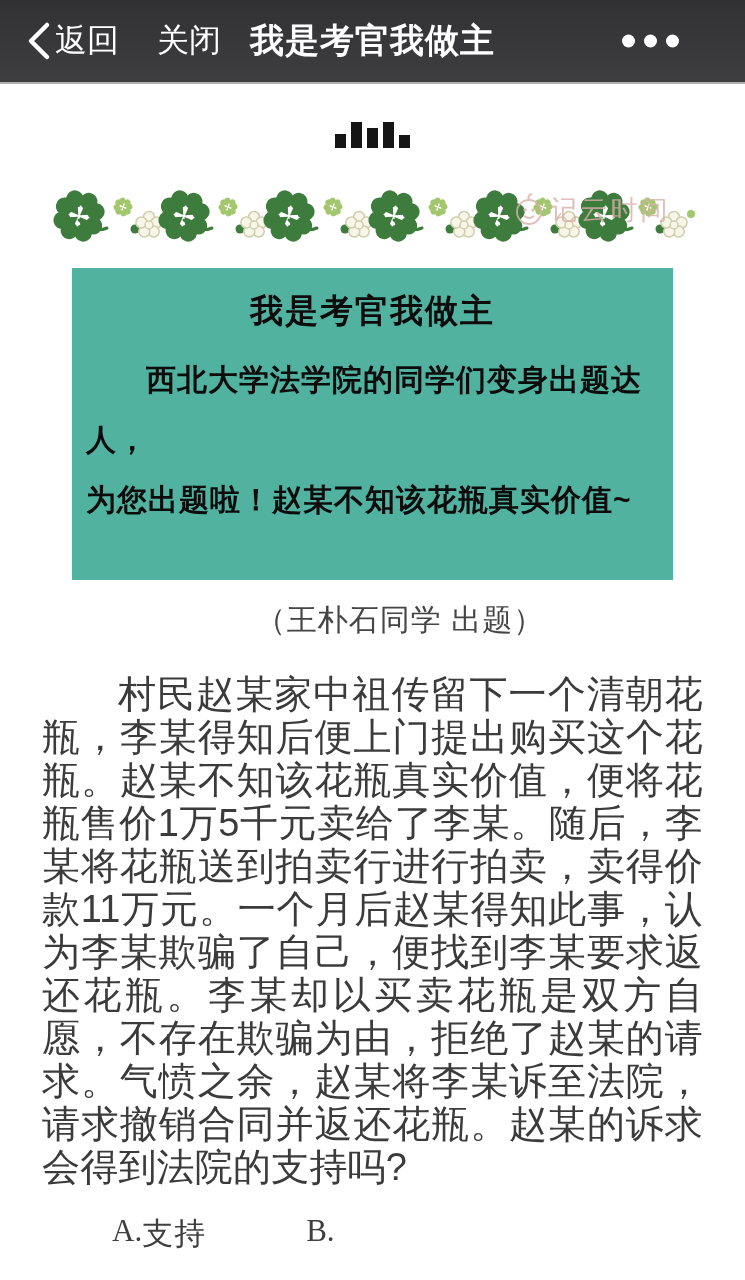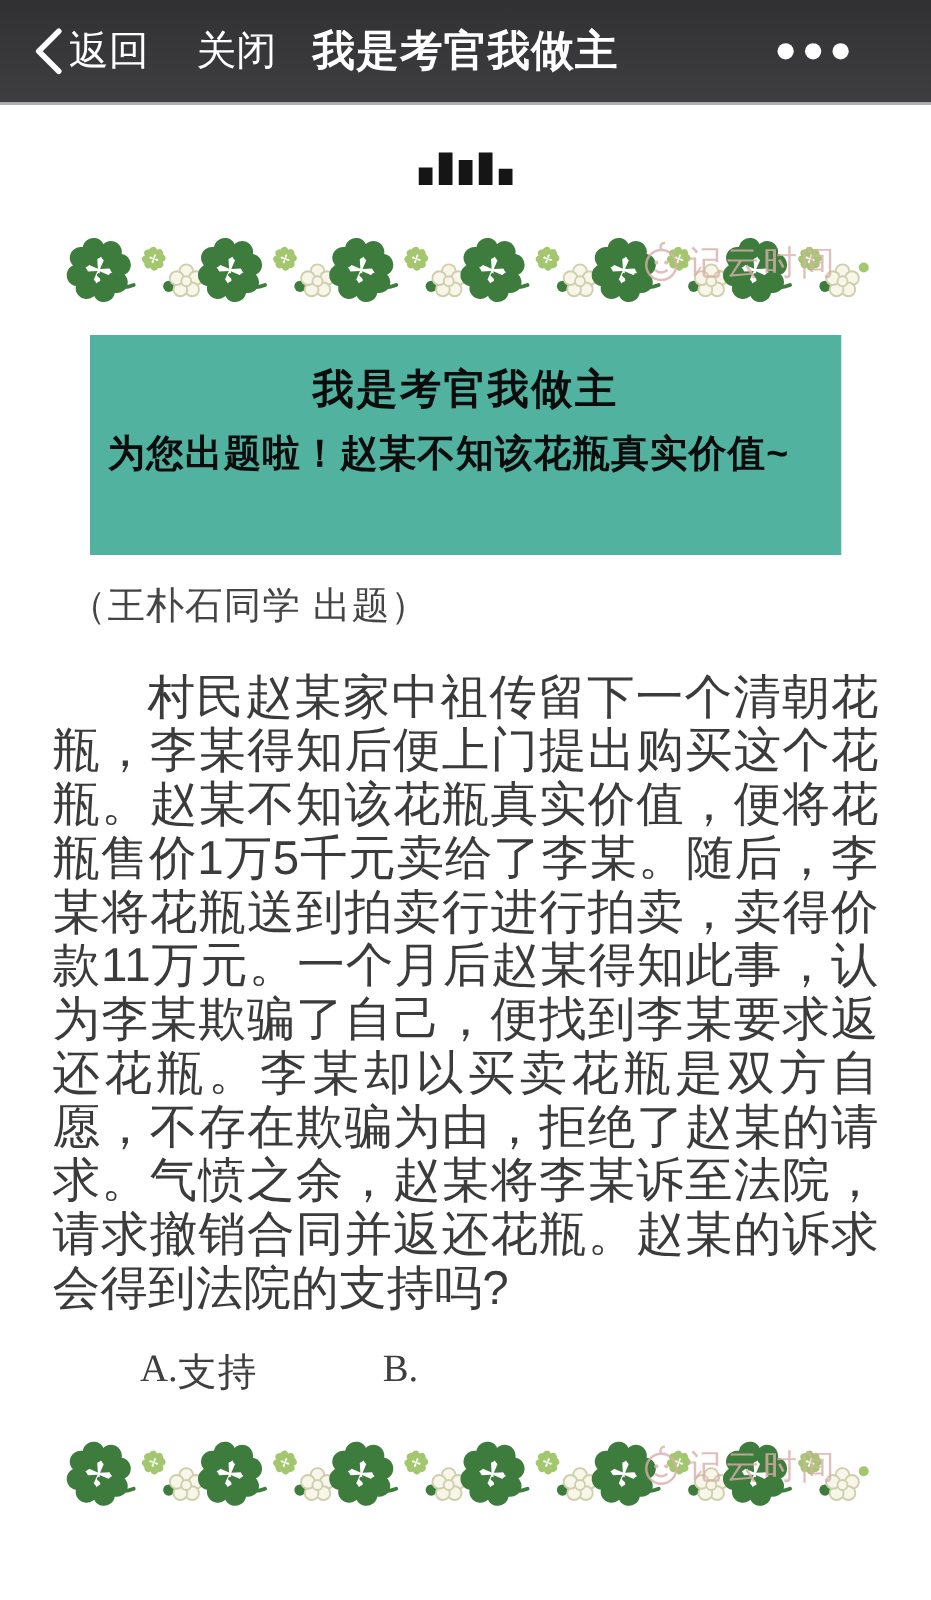--- a/index.html
+++ b/index.html
@@ -47,21 +47,21 @@
   
   .card {
     width:601px; margin:22px auto 0;
     background:var(--card-bg,#52b2a0);
     padding:20px 14px 50px; color:#0c0c0c;
   }
   .card h1 { margin:0; text-align:center; font-size:33px; line-height:46px; font-weight:bold; letter-spacing:2px; }
   .card-line { margin:0; font-size:30px; line-height:60px; font-weight:bold; letter-spacing:1px; }
   .card-line.indent { text-indent:2em; margin-top:16px; }
   
-  .byline { margin:20px 0 0 55px; font-size:30px; color:#454545; letter-spacing:1px; }
+  .byline { margin:20px 0 0 55px; font-size:30px; color:#454545; letter-spacing:1px;text-align:center; }
   .question {
     margin:32px 42px 0; font-size:38px; line-height:43px;
     color:var(--text-color,#3b3b3b); text-indent:2em; text-align:justify; letter-spacing:.2px;
   }
   .options { margin:24px 0 0 112px; display:flex; gap:100px; font-size:31px; color:#3f3f3f; }
   .option { display:inline-flex; letter-spacing:1px; }
   .latin { font-family:"Liberation Serif","DejaVu Serif",serif; letter-spacing:0; }
   .defs-holder { position:absolute; width:0; height:0; overflow:hidden; }
 </style>
 </head>
@@ -155,20 +155,21 @@
           <circle cx="21" cy="17" r="1.7" fill="currentColor"></circle>
           <path d="M12,23 Q17,27 22,23" stroke="currentColor" fill="none" stroke-width="1.8"></path>
           <path d="M17,7 q-2,-5 3,-6" stroke="currentColor" fill="none" stroke-width="2"></path>
         </svg>
         <span>记云时间</span>
       </div>
     </div>
 
     <section class="card">
       <h1>我是考官我做主</h1>
+      <p class="card-line indent">西北大学法学院的同学们变身出题达人，</p>
       <p class="card-line">为您出题啦！赵某不知该花瓶真实价值~</p>
     </section>
 
     <p class="byline">（王朴石同学 出题）</p>
 
     <p class="question">村民赵某家中祖传留下一个清朝花瓶，李某得知后便上门提出购买这个花瓶。赵某不知该花瓶真实价值，便将花瓶售价1万5千元卖给了李某。随后，李某将花瓶送到拍卖行进行拍卖，卖得价款11万元。一个月后赵某得知此事，认为李某欺骗了自己，便找到李某要求返还花瓶。李某却以买卖花瓶是双方自愿，不存在欺骗为由，拒绝了赵某的请求。气愤之余，赵某将李某诉至法院，请求撤销合同并返还花瓶。赵某的诉求会得到法院的支持吗?</p>
 
     <div class="options">
       <span class="option">
         <span class="latin">A.</span>

